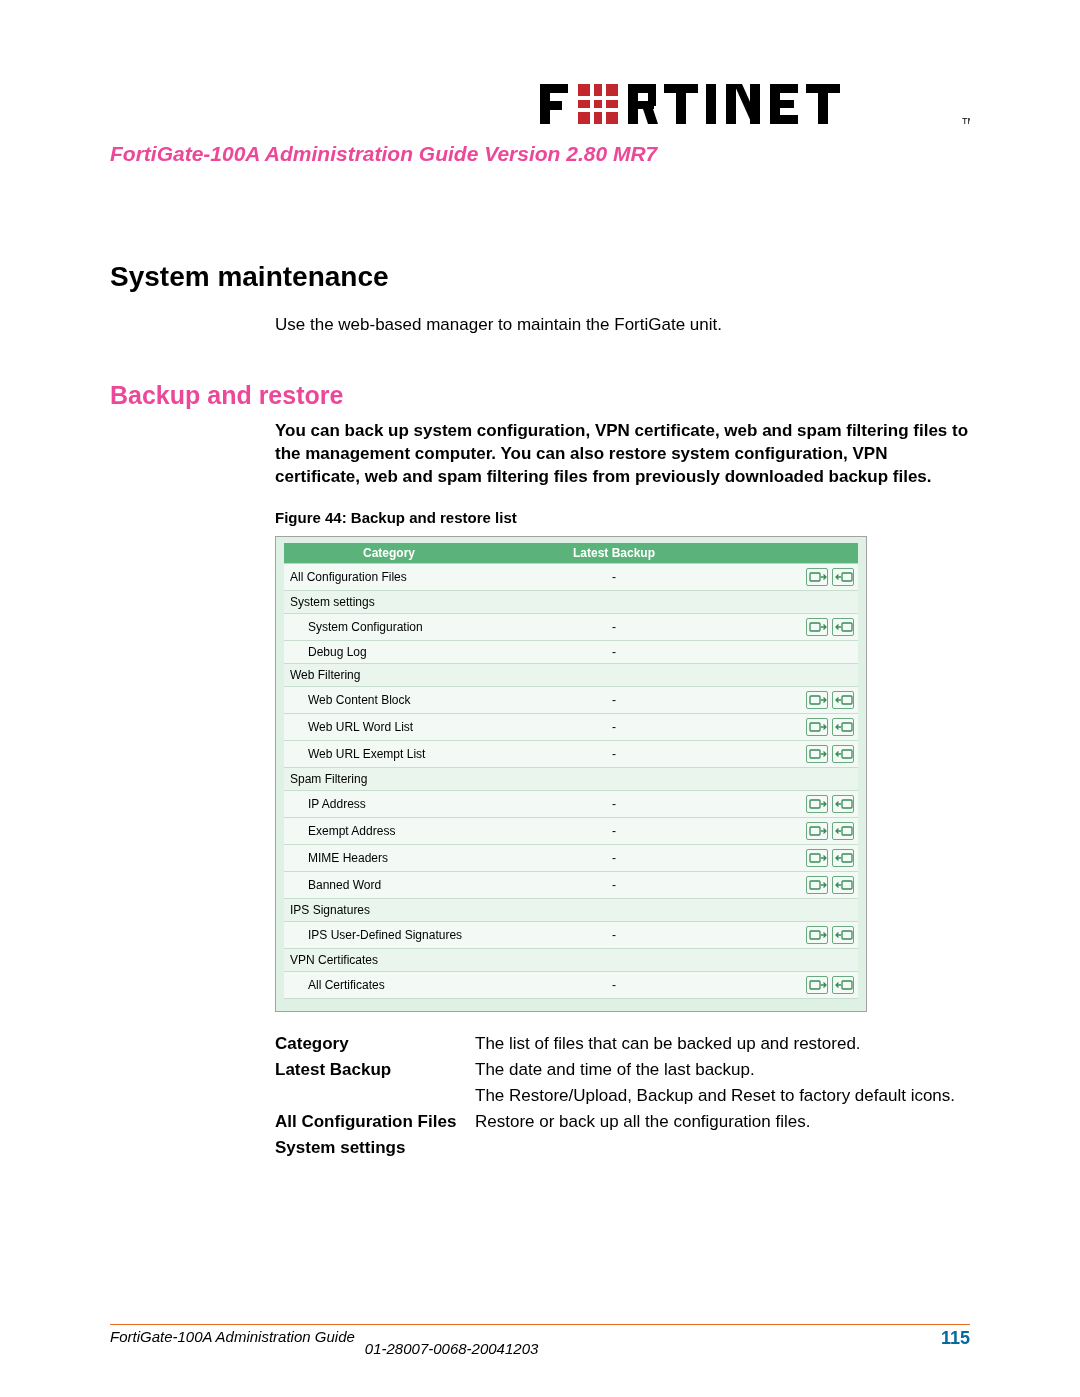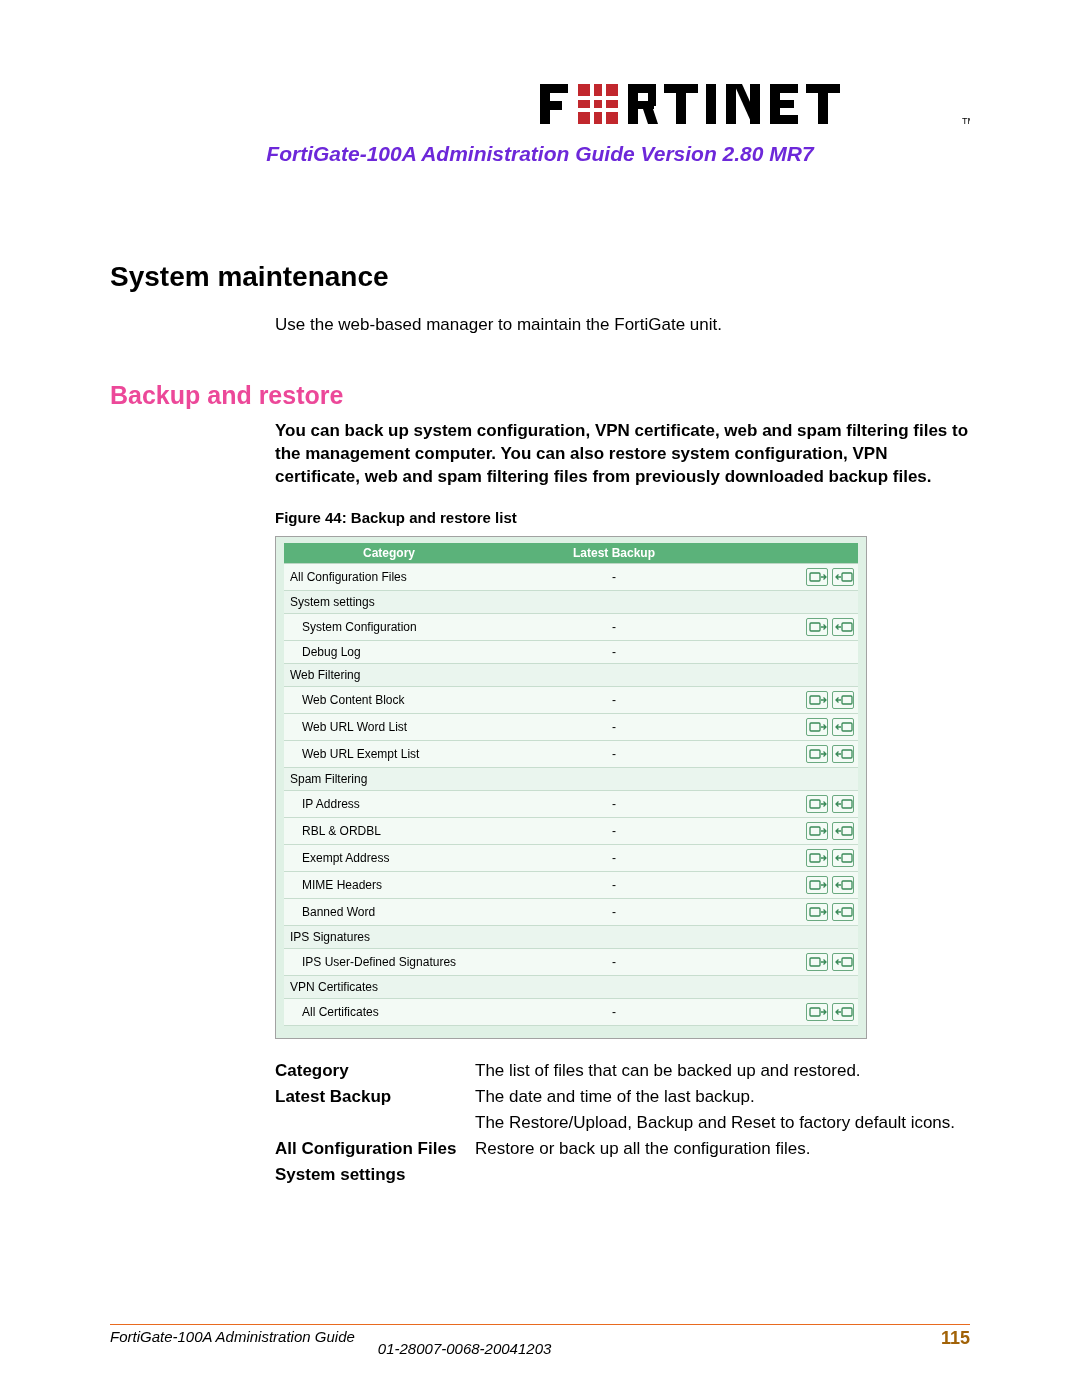--- a/index.html
+++ b/index.html
@@ -16,23 +16,23 @@
   }
   .logo-row {
     text-align: right;
     margin-bottom: 8px;
   }
   .logo {
     display: inline-block;
   }
   .logo svg { display: block; }
   .subtitle {
-    text-align: center;
-    font-weight: bold;
-    color: #6d28d9;
+    text-align: left;
+    font-weight: bold;
+    color: #ec4899;
     font-size: 21px;
     font-style: italic;
     margin-top: 10px;
     margin-bottom: 95px;
   }
   h1.chapter-title {
     font-size: 28px;
     font-weight: bold;
     margin-bottom: 22px;
   }
@@ -89,21 +89,21 @@
     border-bottom: 1px solid #c7ddce;
     padding: 4px 6px;
     vertical-align: middle;
     height: 22px;
   }
   table.backup-table tr.groupheader td {
     background: #eaf5ee;
     padding-left: 6px;
   }
   table.backup-table tr.item td:first-child {
-    padding-left: 18px;
+    padding-left: 24px;
   }
   .col-cat { width: 210px; text-align: left; }
   .col-bak { width: 240px; text-align: center; }
   .col-act { width: auto; text-align: right; padding-right: 4px !important; white-space: nowrap; }
   .icon-btn {
     display: inline-block;
     width: 22px;
     height: 18px;
     border: 1px solid #6aa980;
     border-radius: 2px;
@@ -126,25 +126,24 @@
     bottom: 72px;
     border-top: 1px solid #e86a1f;
   }
   .footer {
     position: absolute;
     left: 110px; right: 110px;
     bottom: 40px;
     display: flex;
     font-size: 15px;
     font-style: italic;
-    gap: 13px;
   }
   .footer .f-left { flex: 0 0 auto; }
   .footer .f-mid { flex: 1; text-align: left; padding-left: 10px; margin-top: 12px; }
-  .footer .f-right { flex: 0 0 auto; color: #a16207; font-weight: bold; font-style: normal; font-size: 18px; }
+  .footer .f-right { flex: 0 0 auto; color: #0369a1; font-weight: bold; font-style: normal; font-size: 18px; }
 </style>
 </head>
 <body>
 
 <div class="page">
   <div class="logo-row">
     <span class="logo">
       <svg width="430" height="48" viewBox="0 0 430 48">
 
         <g fill="#000">
@@ -286,31 +285,20 @@
                 </svg></span><span class="icon-btn"><svg width="18" height="14" viewBox="0 0 18 14">
                   <rect x="7" y="3" width="10" height="8" rx="1" fill="none" stroke="#3a8a58" stroke-width="1.3"></rect>
                   <path d="M6 7 L1 7 M3.5 4.5 L1 7 L3.5 9.5" fill="none" stroke="#3a8a58" stroke-width="1.3"></path>
                 </svg></span></td>
           </tr>
           <tr class="groupheader">
             <td colspan="3" class="col-cat">Spam Filtering</td>
           </tr>
           <tr class="item">
             <td class="col-cat">IP Address</td>
-            <td class="col-bak">-</td>
-            <td class="col-act"><span class="icon-btn"><svg width="18" height="14" viewBox="0 0 18 14">
-                  <rect x="1" y="3" width="10" height="8" rx="1" fill="none" stroke="#3a8a58" stroke-width="1.3"></rect>
-                  <path d="M12 7 L17 7 M14.5 4.5 L17 7 L14.5 9.5" fill="none" stroke="#3a8a58" stroke-width="1.3"></path>
-                </svg></span><span class="icon-btn"><svg width="18" height="14" viewBox="0 0 18 14">
-                  <rect x="7" y="3" width="10" height="8" rx="1" fill="none" stroke="#3a8a58" stroke-width="1.3"></rect>
-                  <path d="M6 7 L1 7 M3.5 4.5 L1 7 L3.5 9.5" fill="none" stroke="#3a8a58" stroke-width="1.3"></path>
-                </svg></span></td>
-          </tr>
-          <tr class="item">
-            <td class="col-cat">RBL &amp; ORDBL</td>
             <td class="col-bak">-</td>
             <td class="col-act"><span class="icon-btn"><svg width="18" height="14" viewBox="0 0 18 14">
                   <rect x="1" y="3" width="10" height="8" rx="1" fill="none" stroke="#3a8a58" stroke-width="1.3"></rect>
                   <path d="M12 7 L17 7 M14.5 4.5 L17 7 L14.5 9.5" fill="none" stroke="#3a8a58" stroke-width="1.3"></path>
                 </svg></span><span class="icon-btn"><svg width="18" height="14" viewBox="0 0 18 14">
                   <rect x="7" y="3" width="10" height="8" rx="1" fill="none" stroke="#3a8a58" stroke-width="1.3"></rect>
                   <path d="M6 7 L1 7 M3.5 4.5 L1 7 L3.5 9.5" fill="none" stroke="#3a8a58" stroke-width="1.3"></path>
                 </svg></span></td>
           </tr>
           <tr class="item">

